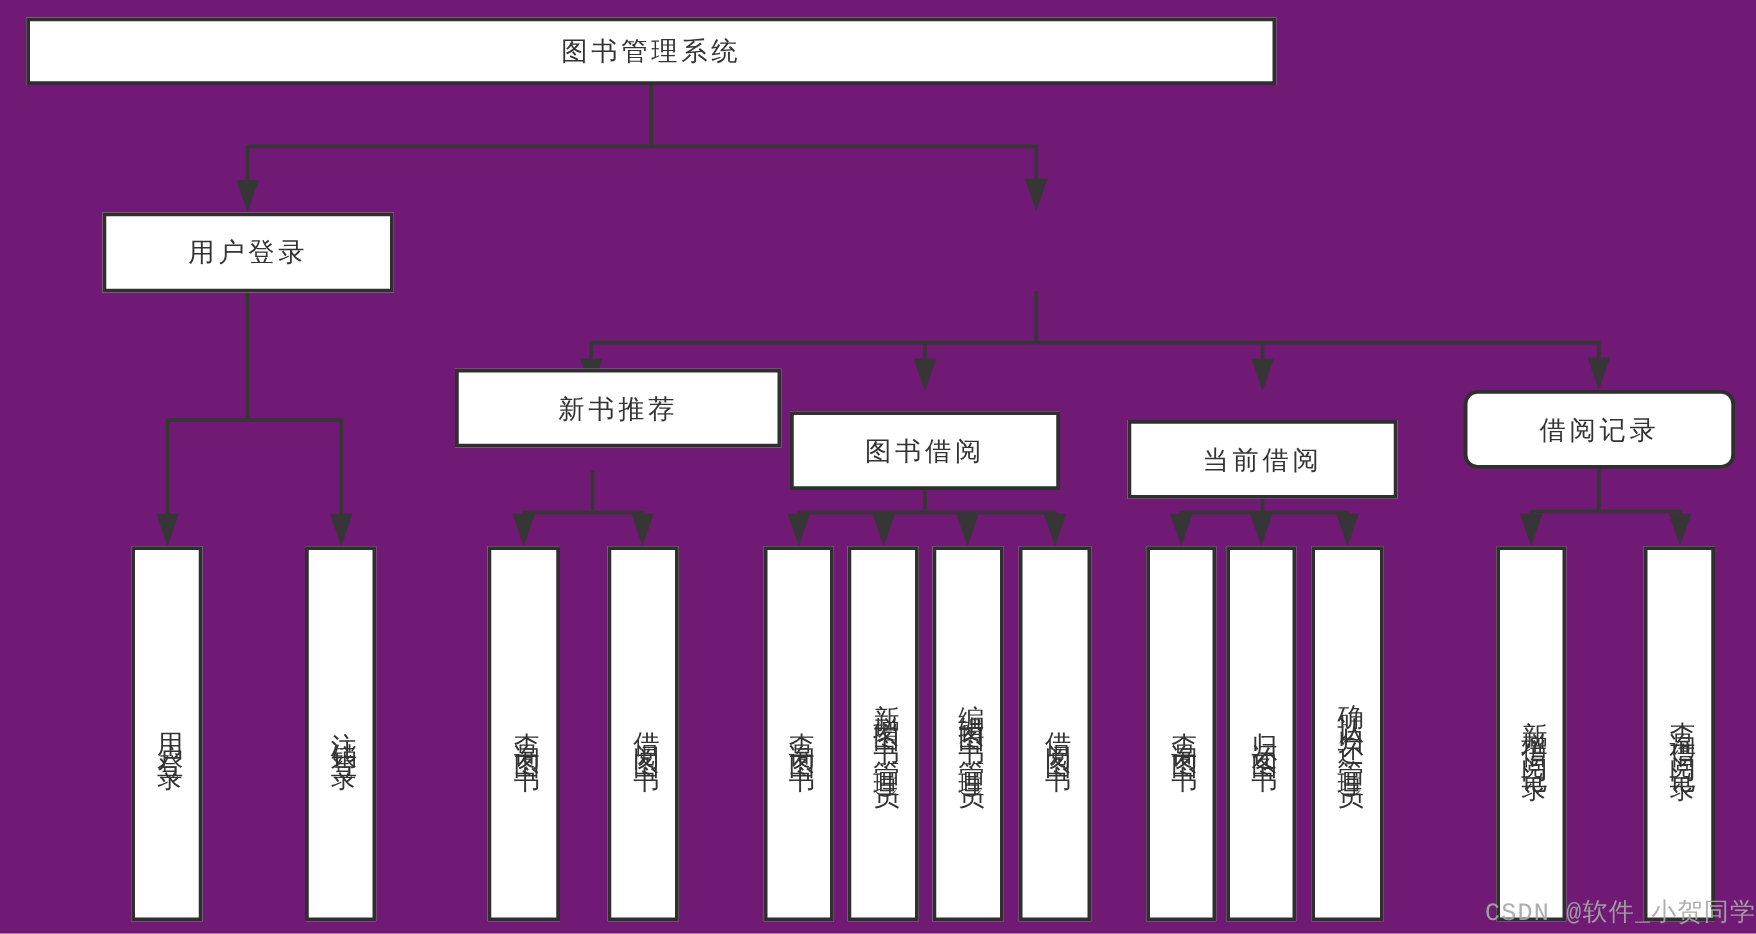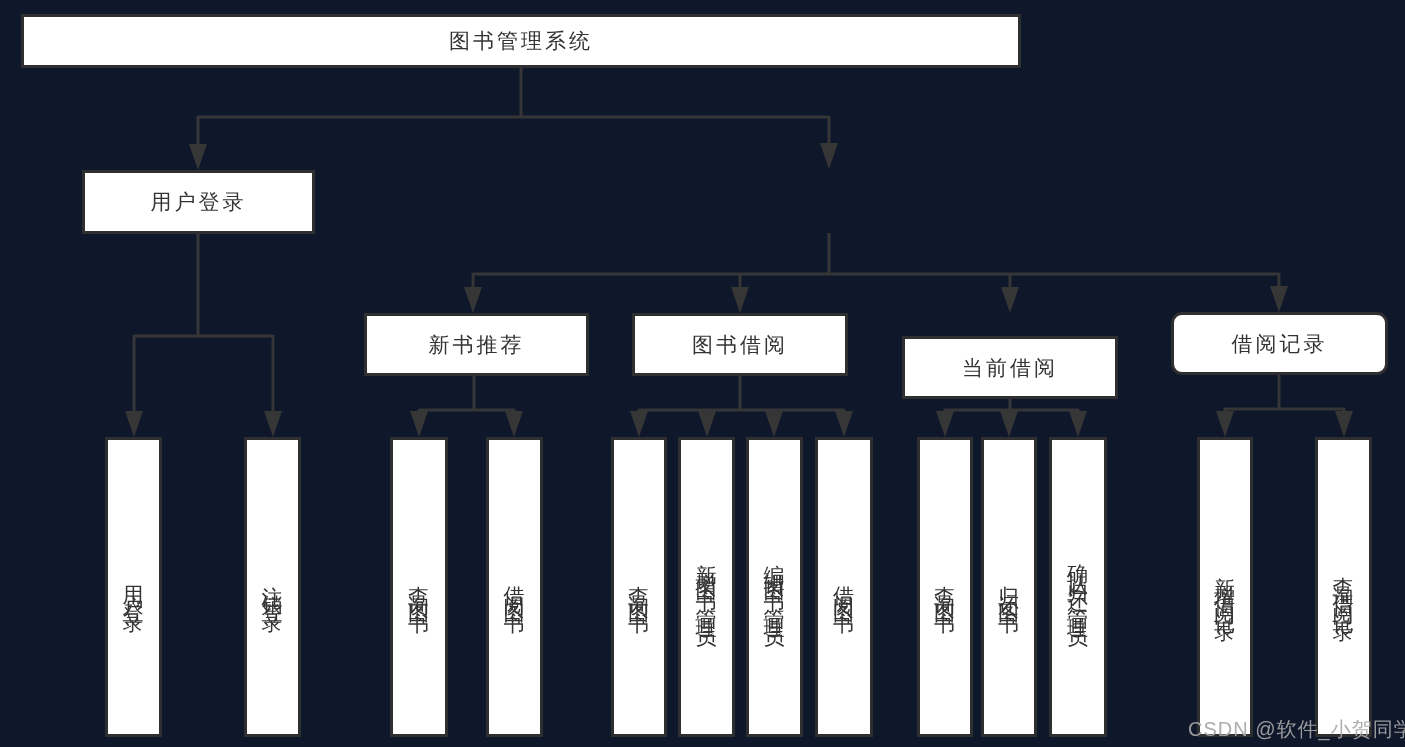--- a/index.html
+++ b/index.html
@@ -1,20 +1,20 @@
 <!DOCTYPE html>
 <html><head>
 <meta charset="utf-8">
 <style>
   html,body{margin:0;padding:0;background:#ffffff;}
   .canvas{
     position:relative;
     width:1405px;height:747px;
-    background:#0f172a;
-    font-family:Liberation Sans, sans-serif;
+    background:#701a75;
+    font-family:Liberation Mono, monospace;
     overflow:hidden;
   }
   .connectors{position:absolute;left:0;top:0;z-index:1;}
   .connectors path{stroke:#363636;stroke-width:3;fill:none;}
   .connectors polygon{fill:#363636;stroke:none;}
   .node{
     position:absolute;
     box-sizing:border-box;
     border:3px solid #2f2f2f;
     background:#ffffff;
@@ -78,22 +78,22 @@
 
     <path d="M1279 375 V409 M1225 409 H1344 M1225 408 V416 M1344 408 V416"></path>
     <polygon points="1216,411 1234,411 1225,437"></polygon>
     <polygon points="1335,411 1353,411 1344,437"></polygon>
   </svg>
 
   <div class="node h-node" style="left:21px;top:14px;width:1000px;height:54px;">图书管理系统</div>
 
   <div class="node h-node" style="left:82px;top:170px;width:233px;height:64px;">用户登录</div>
 
-  <div class="node h-node" style="left:364px;top:313px;width:225px;height:63px;">新书推荐</div>
-  <div class="node h-node" style="left:632px;top:313px;width:216px;height:63px;">图书借阅</div>
+  <div class="node h-node" style="left:364px;top:295px;width:261px;height:63px;">新书推荐</div>
+  <div class="node h-node" style="left:632px;top:329px;width:216px;height:63px;">图书借阅</div>
   <div class="node h-node" style="left:902px;top:313px;width:216px;height:63px;margin-top:23px;">当前借阅</div>
   <div class="node h-node" style="left:1171px;top:312px;width:217px;height:63px;border-radius:11px;">借阅记录</div>
 
   <div class="node v-node" style="left:105px;top:437px;width:57px;height:300px;">用户登录</div>
   <div class="node v-node" style="left:244px;top:437px;width:57px;height:300px;">注销登录</div>
 
   <div class="node v-node" style="left:390px;top:437px;width:58px;height:300px;">查询图书</div>
   <div class="node v-node" style="left:486px;top:437px;width:57px;height:300px;">借阅图书</div>
 
   <div class="node v-node" style="left:611px;top:437px;width:56px;height:300px;">查询图书</div>

